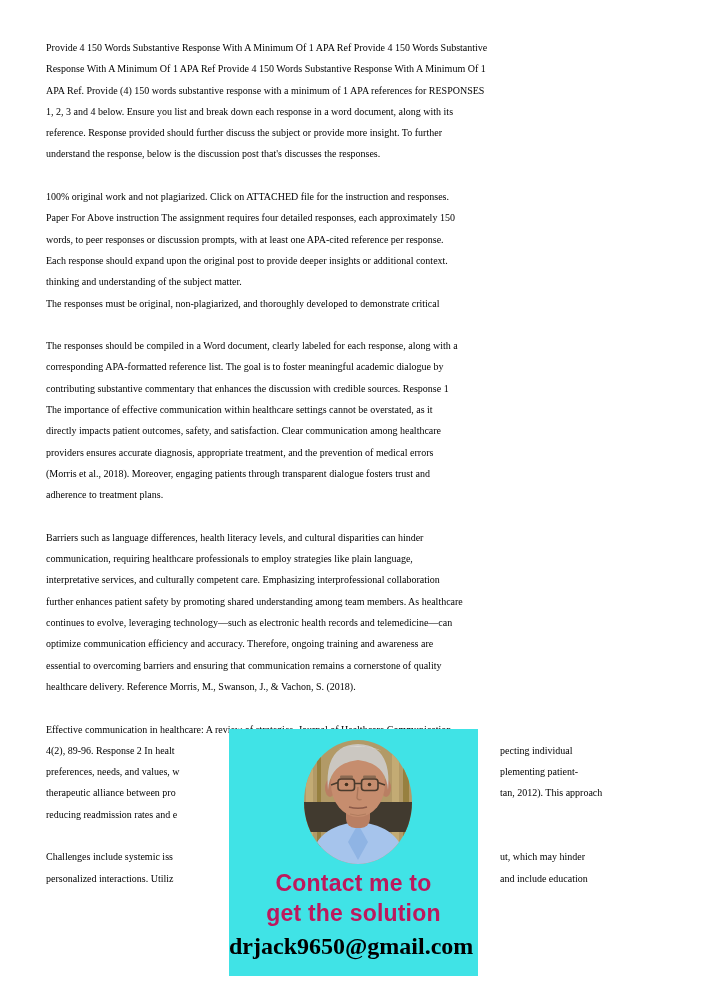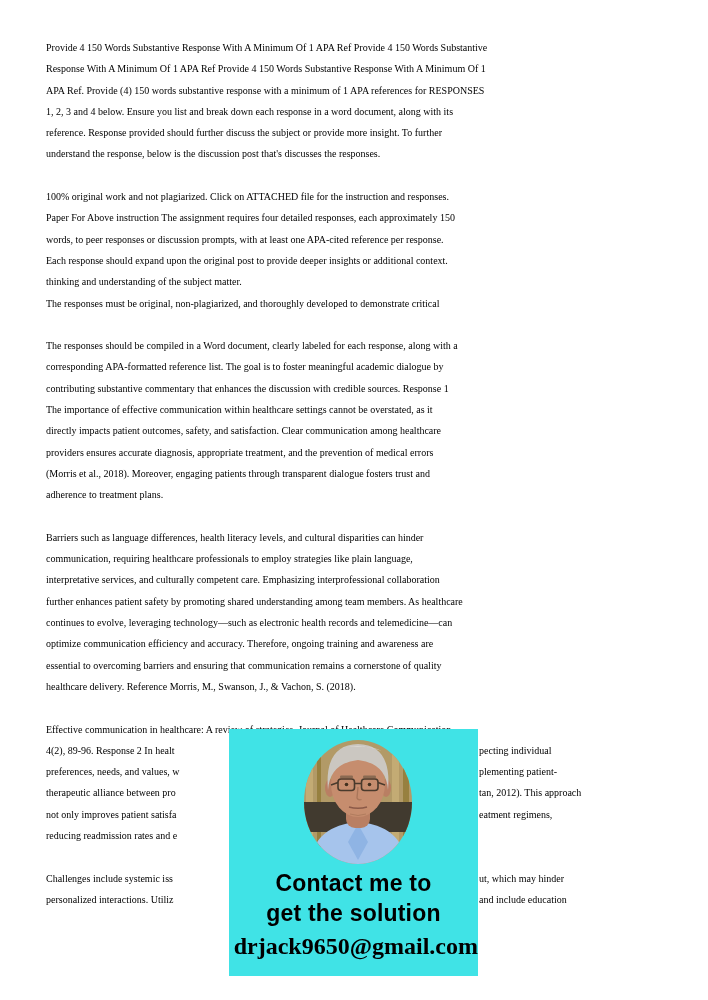--- a/index.html
+++ b/index.html
@@ -17,21 +17,21 @@
     position: absolute;
     left: 46px; top: 37px;
     width: 637px;
     font-size: 10px;
     line-height: 21.3px;
     color: #000000;
   }
   .para { margin: 0 0 21.3px 0; }
   .para:last-child { margin-bottom: 0; }
   .line { height: 21.3px; white-space: nowrap; position: relative; }
-  .frag-r { position: absolute; left: 433px; top: 0; white-space: nowrap; }
+  .frag-r { position: absolute; left: 454px; top: 0; white-space: nowrap; }
 
   
   .overlay {
     position: absolute;
     left: 229px; top: 729px;
     width: 249px; height: 247px;
     z-index: 5;
   }
   .photo {
     position: absolute;
@@ -44,21 +44,21 @@
     text-align: center;
     font-family: "Liberation Sans", "DejaVu Sans", sans-serif;
     font-weight: bold;
     font-size: 23px;
     line-height: 30px;
     letter-spacing: 0.2px;
   }
   .email {
     position: absolute;
     left: 0; top: 203px; width: 100%;
-    text-align: right;
+    text-align: left;
     font-family: "Liberation Serif", "DejaVu Serif", serif;
     font-weight: bold;
     font-size: 24px;
     line-height: 28px;
     color: #000000;
   }
 </style>
 </head>
 <body>
 
@@ -99,21 +99,20 @@
         <div class="line">continues to evolve, leveraging technology—such as electronic health records and telemedicine—can</div>
         <div class="line">optimize communication efficiency and accuracy. Therefore, ongoing training and awareness are</div>
         <div class="line">essential to overcoming barriers and ensuring that communication remains a cornerstone of quality</div>
         <div class="line">healthcare delivery. Reference Morris, M., Swanson, J., &amp; Vachon, S. (2018).</div>
       </div>
       <div class="para">
         <div class="line">Effective communication in healthcare: A review of strategies. Journal of Healthcare Communication ,</div>
         <div class="line"><span class="frag-l">4(2), 89-96. Response 2 In healt</span><span class="frag-r">pecting individual</span></div>
         <div class="line"><span class="frag-l">preferences, needs, and values, w</span><span class="frag-r">plementing patient-</span></div>
         <div class="line"><span class="frag-l">therapeutic alliance between pro</span><span class="frag-r">tan, 2012). This approach</span></div>
-        <div class="line"><span class="frag-l">not only improves patient satisfa</span><span class="frag-r">eatment regimens,</span></div>
         <div class="line"><span class="frag-l">reducing readmission rates and e</span><span class="frag-r"></span></div>
       </div>
       <div class="para">
         <div class="line"><span class="frag-l">Challenges include systemic iss</span><span class="frag-r">ut, which may hinder</span></div>
         <div class="line"><span class="frag-l">personalized interactions. Utiliz</span><span class="frag-r">and include education</span></div>
       </div>
     </div>
 
   <div class="overlay" style="background: rgb(64, 227, 230);">
     <svg class="photo" viewBox="0 0 108 124" xmlns="http://www.w3.org/2000/svg" aria-hidden="true">
@@ -146,20 +145,20 @@
           <path d="M34 42.5 L27 45"></path>
           <path d="M74 42.5 L81 45"></path>
         </g>
         <circle cx="42.5" cy="44.5" r="1.8" fill="#42301f"></circle>
         <circle cx="65.5" cy="44.5" r="1.8" fill="#42301f"></circle>
         <path d="M54 47 L53 58 Q54 60.5 57.5 59.5" stroke="#a9765a" stroke-width="1.3" fill="none"></path>
         <path d="M45 67 Q54 69.5 63 67" stroke="#8c5a48" stroke-width="1.7" fill="none"></path>
         <path d="M46 74 Q54 77 62 74" stroke="#b07c5e" stroke-width="1" fill="none"></path>
       </g>
     </svg>
-    <div class="heading" style="color: #000000;">
+    <div class="heading" style="color: #be185d;">
       <div>Contact me to</div>
       <div>get the solution</div>
     </div>
     <div class="email">drjack9650@gmail.com</div>
   </div>
 
 </div>
 
 </body></html>

